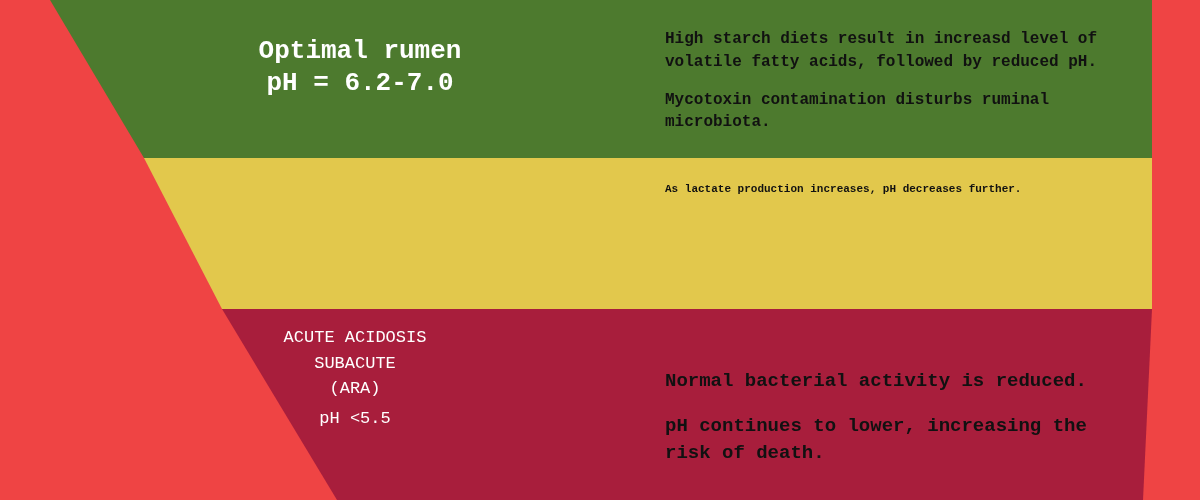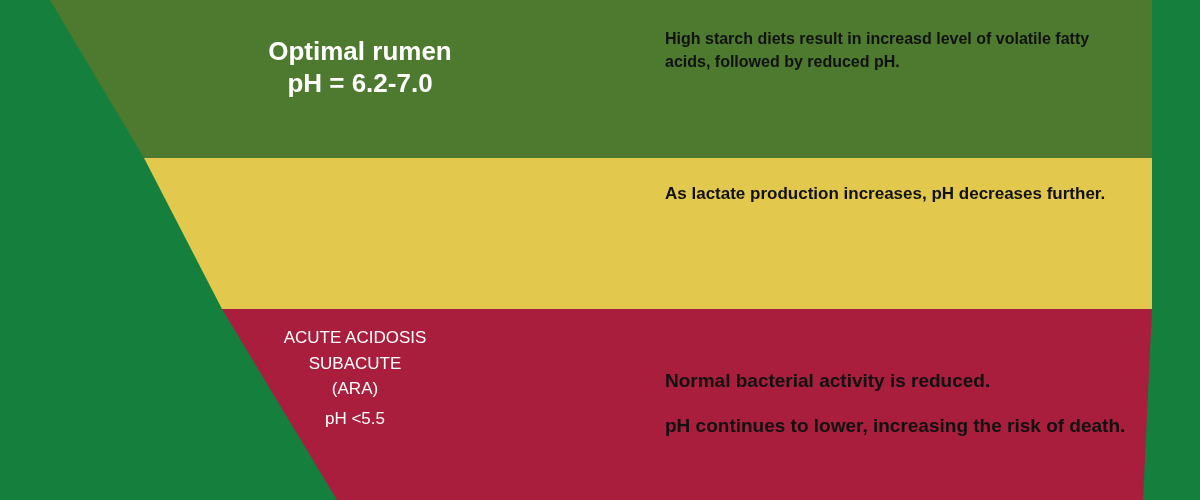--- a/index.html
+++ b/index.html
@@ -82,21 +82,21 @@
     font-weight: normal;
   }
   #band-yellow .stage-label .ph-line {
     display: block;
     margin-top: 12px;
   }
   #band-yellow .stage-desc {
     left: 665px;
     top: 182px;
     width: 470px;
-    font-size: 17px;
+    font-size: 11px;
   }
 
   
   #band-red .stage-label {
     left: 155px;
     top: 325px;
     width: 400px;
     font-size: 17px;
     font-weight: normal;
     line-height: 1.5;
@@ -108,34 +108,35 @@
   #band-red .stage-desc {
     left: 665px;
     top: 368px;
     width: 470px;
     font-size: 19px;
   }
 </style>
 </head>
 <body style="background: rgb(0, 0, 0);">
 
-<div id="infographic" style="background: #15803d;">
+<div id="infographic" style="background: #ef4444; font-family: Liberation Mono, monospace;">
 
   <div class="band" id="band-green">
     <svg class="band-shape" viewBox="0 0 1200 500" preserveAspectRatio="none">
       <polygon points="50,0 1152,0 1152,158 144,158" fill="#4D7A2E"></polygon>
     </svg>
     <div class="band-content">
       <div class="stage-label">
         <span>Optimal rumen</span><br>
         <span>pH = 6.2-7.0</span>
       </div>
       <div class="stage-desc">
         <p class="desc-para">High starch diets result in increasd level of volatile fatty acids, followed by reduced pH.</p>
         <div class="desc-gap"></div>
+        <p class="desc-para">Mycotoxin contamination disturbs ruminal microbiota.</p>
       </div>
     </div>
   </div>
 
   <div class="band" id="band-yellow">
     <svg class="band-shape" viewBox="0 0 1200 500" preserveAspectRatio="none">
       <polygon points="144,158 1152,158 1152,309 222,309" fill="#E2C84C"></polygon>
     </svg>
     <div class="band-content">
       <div class="stage-desc">

